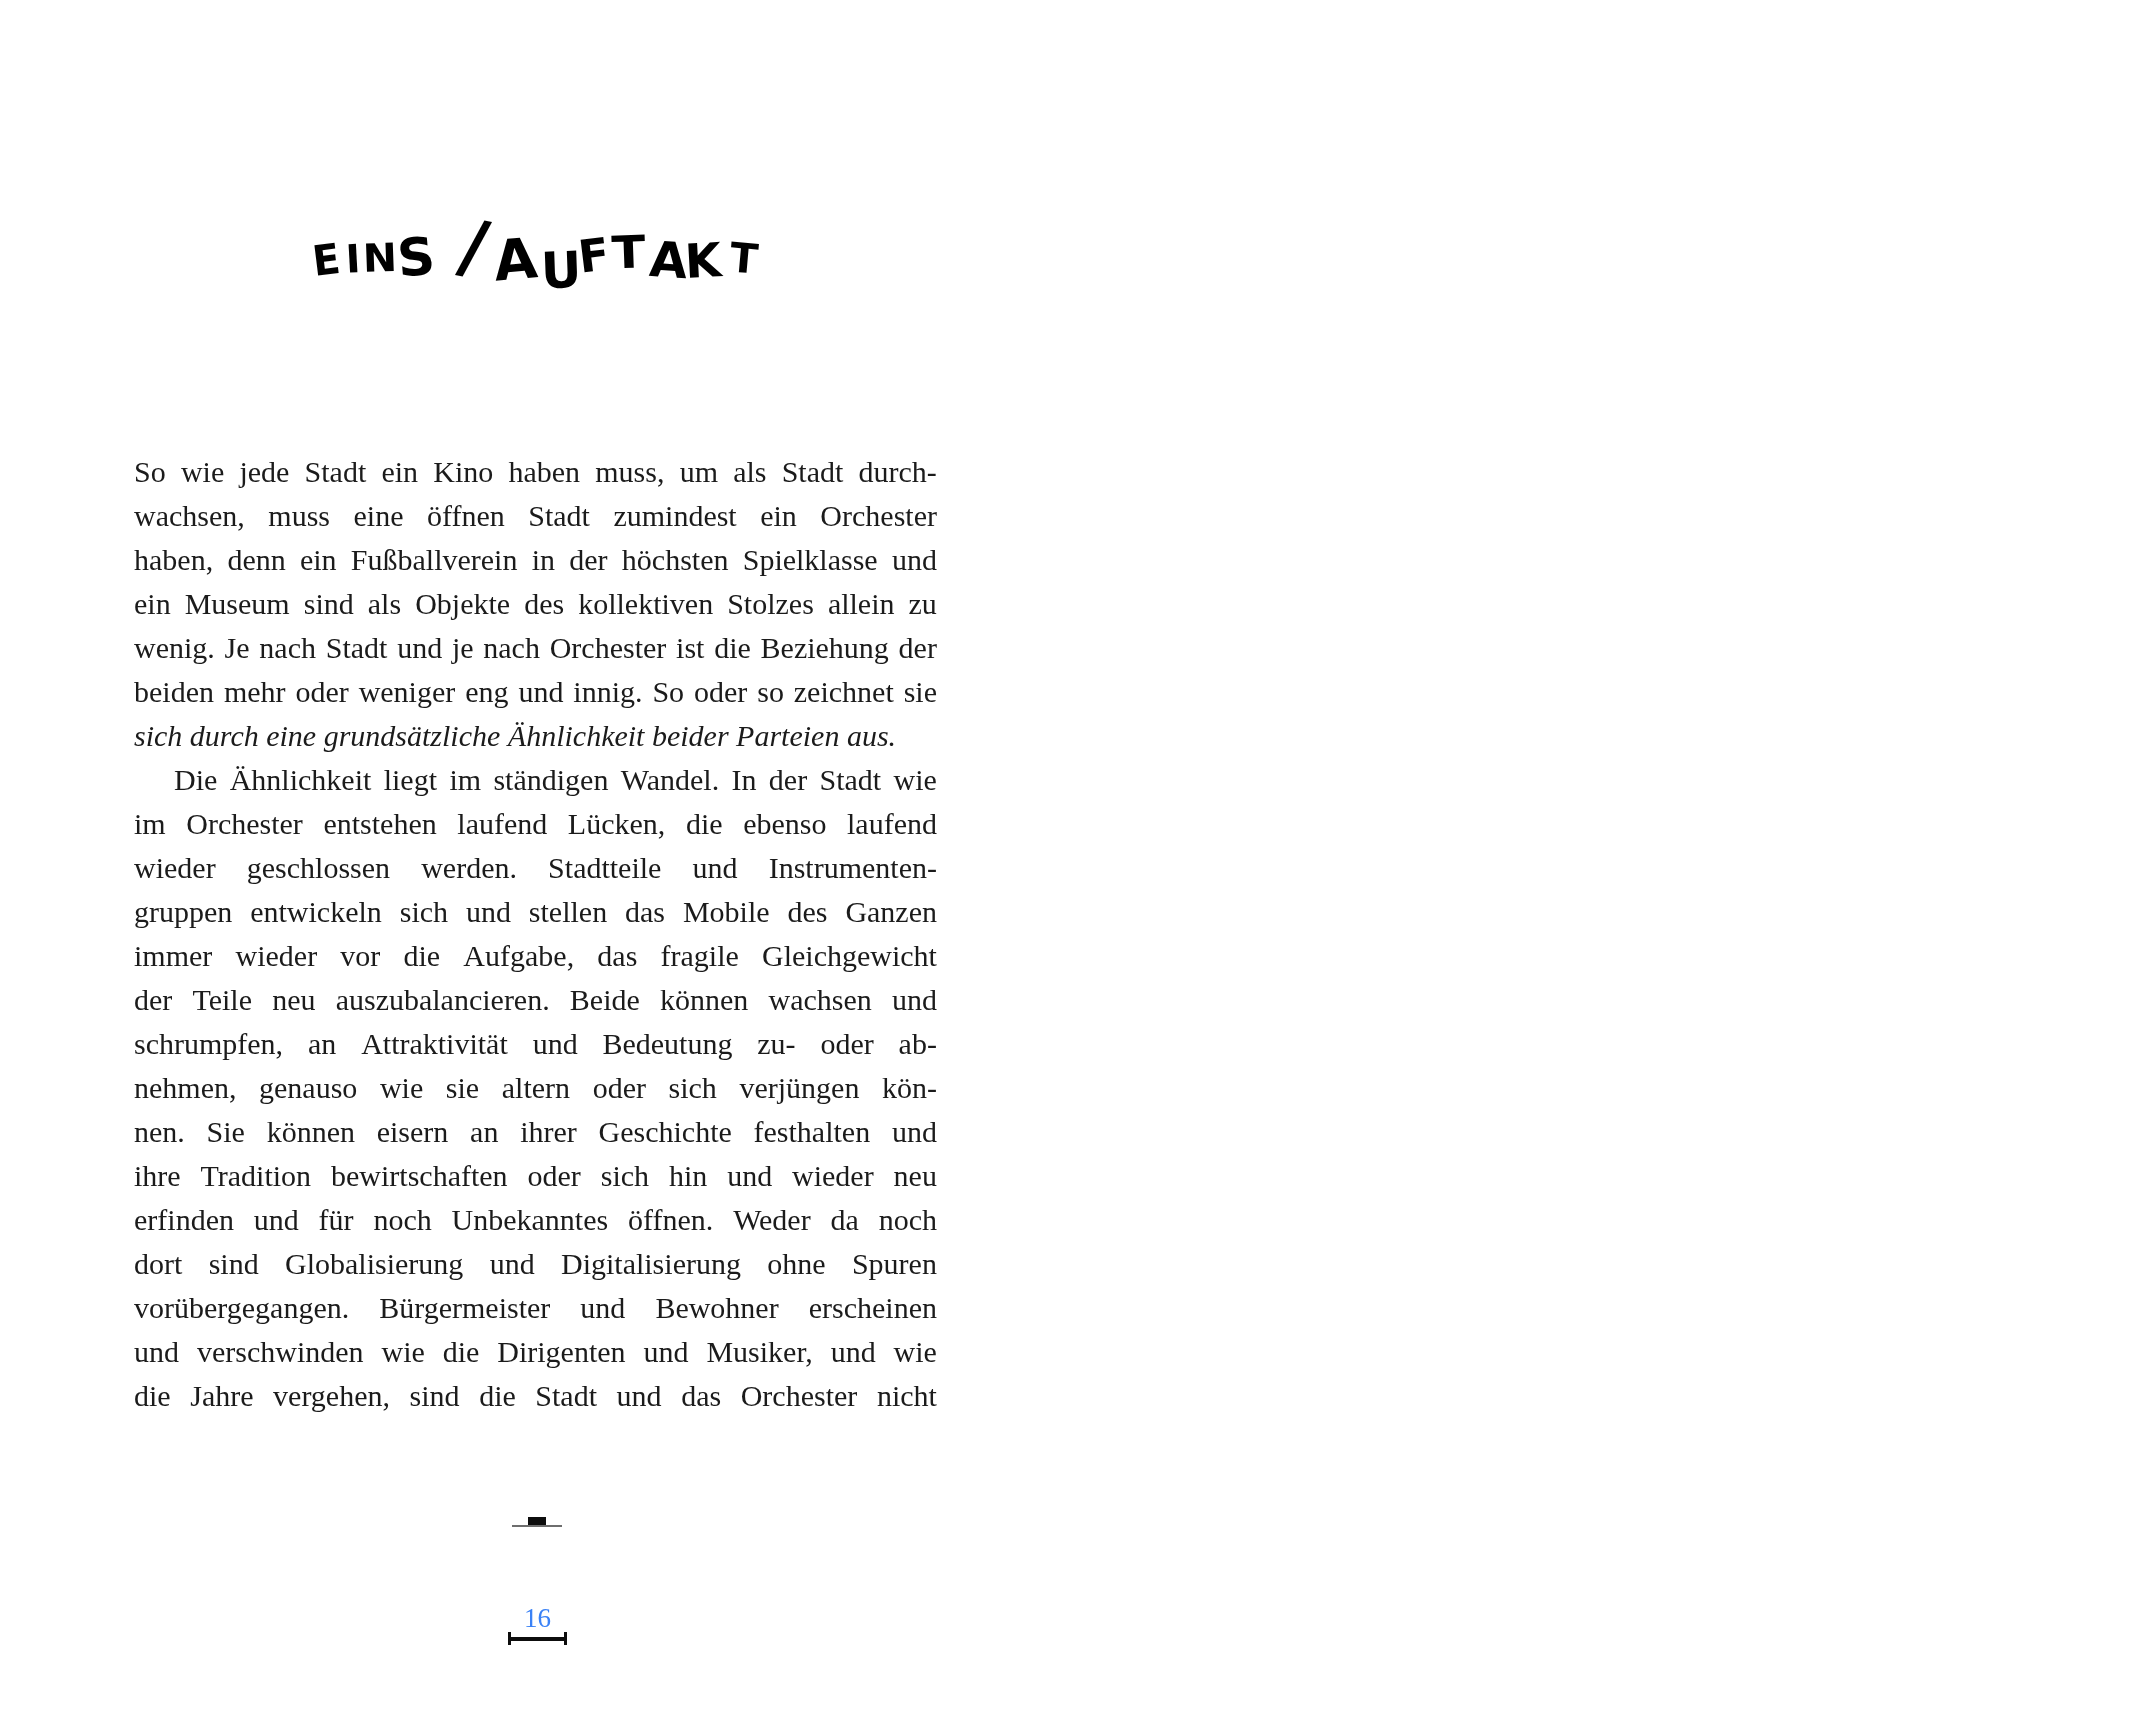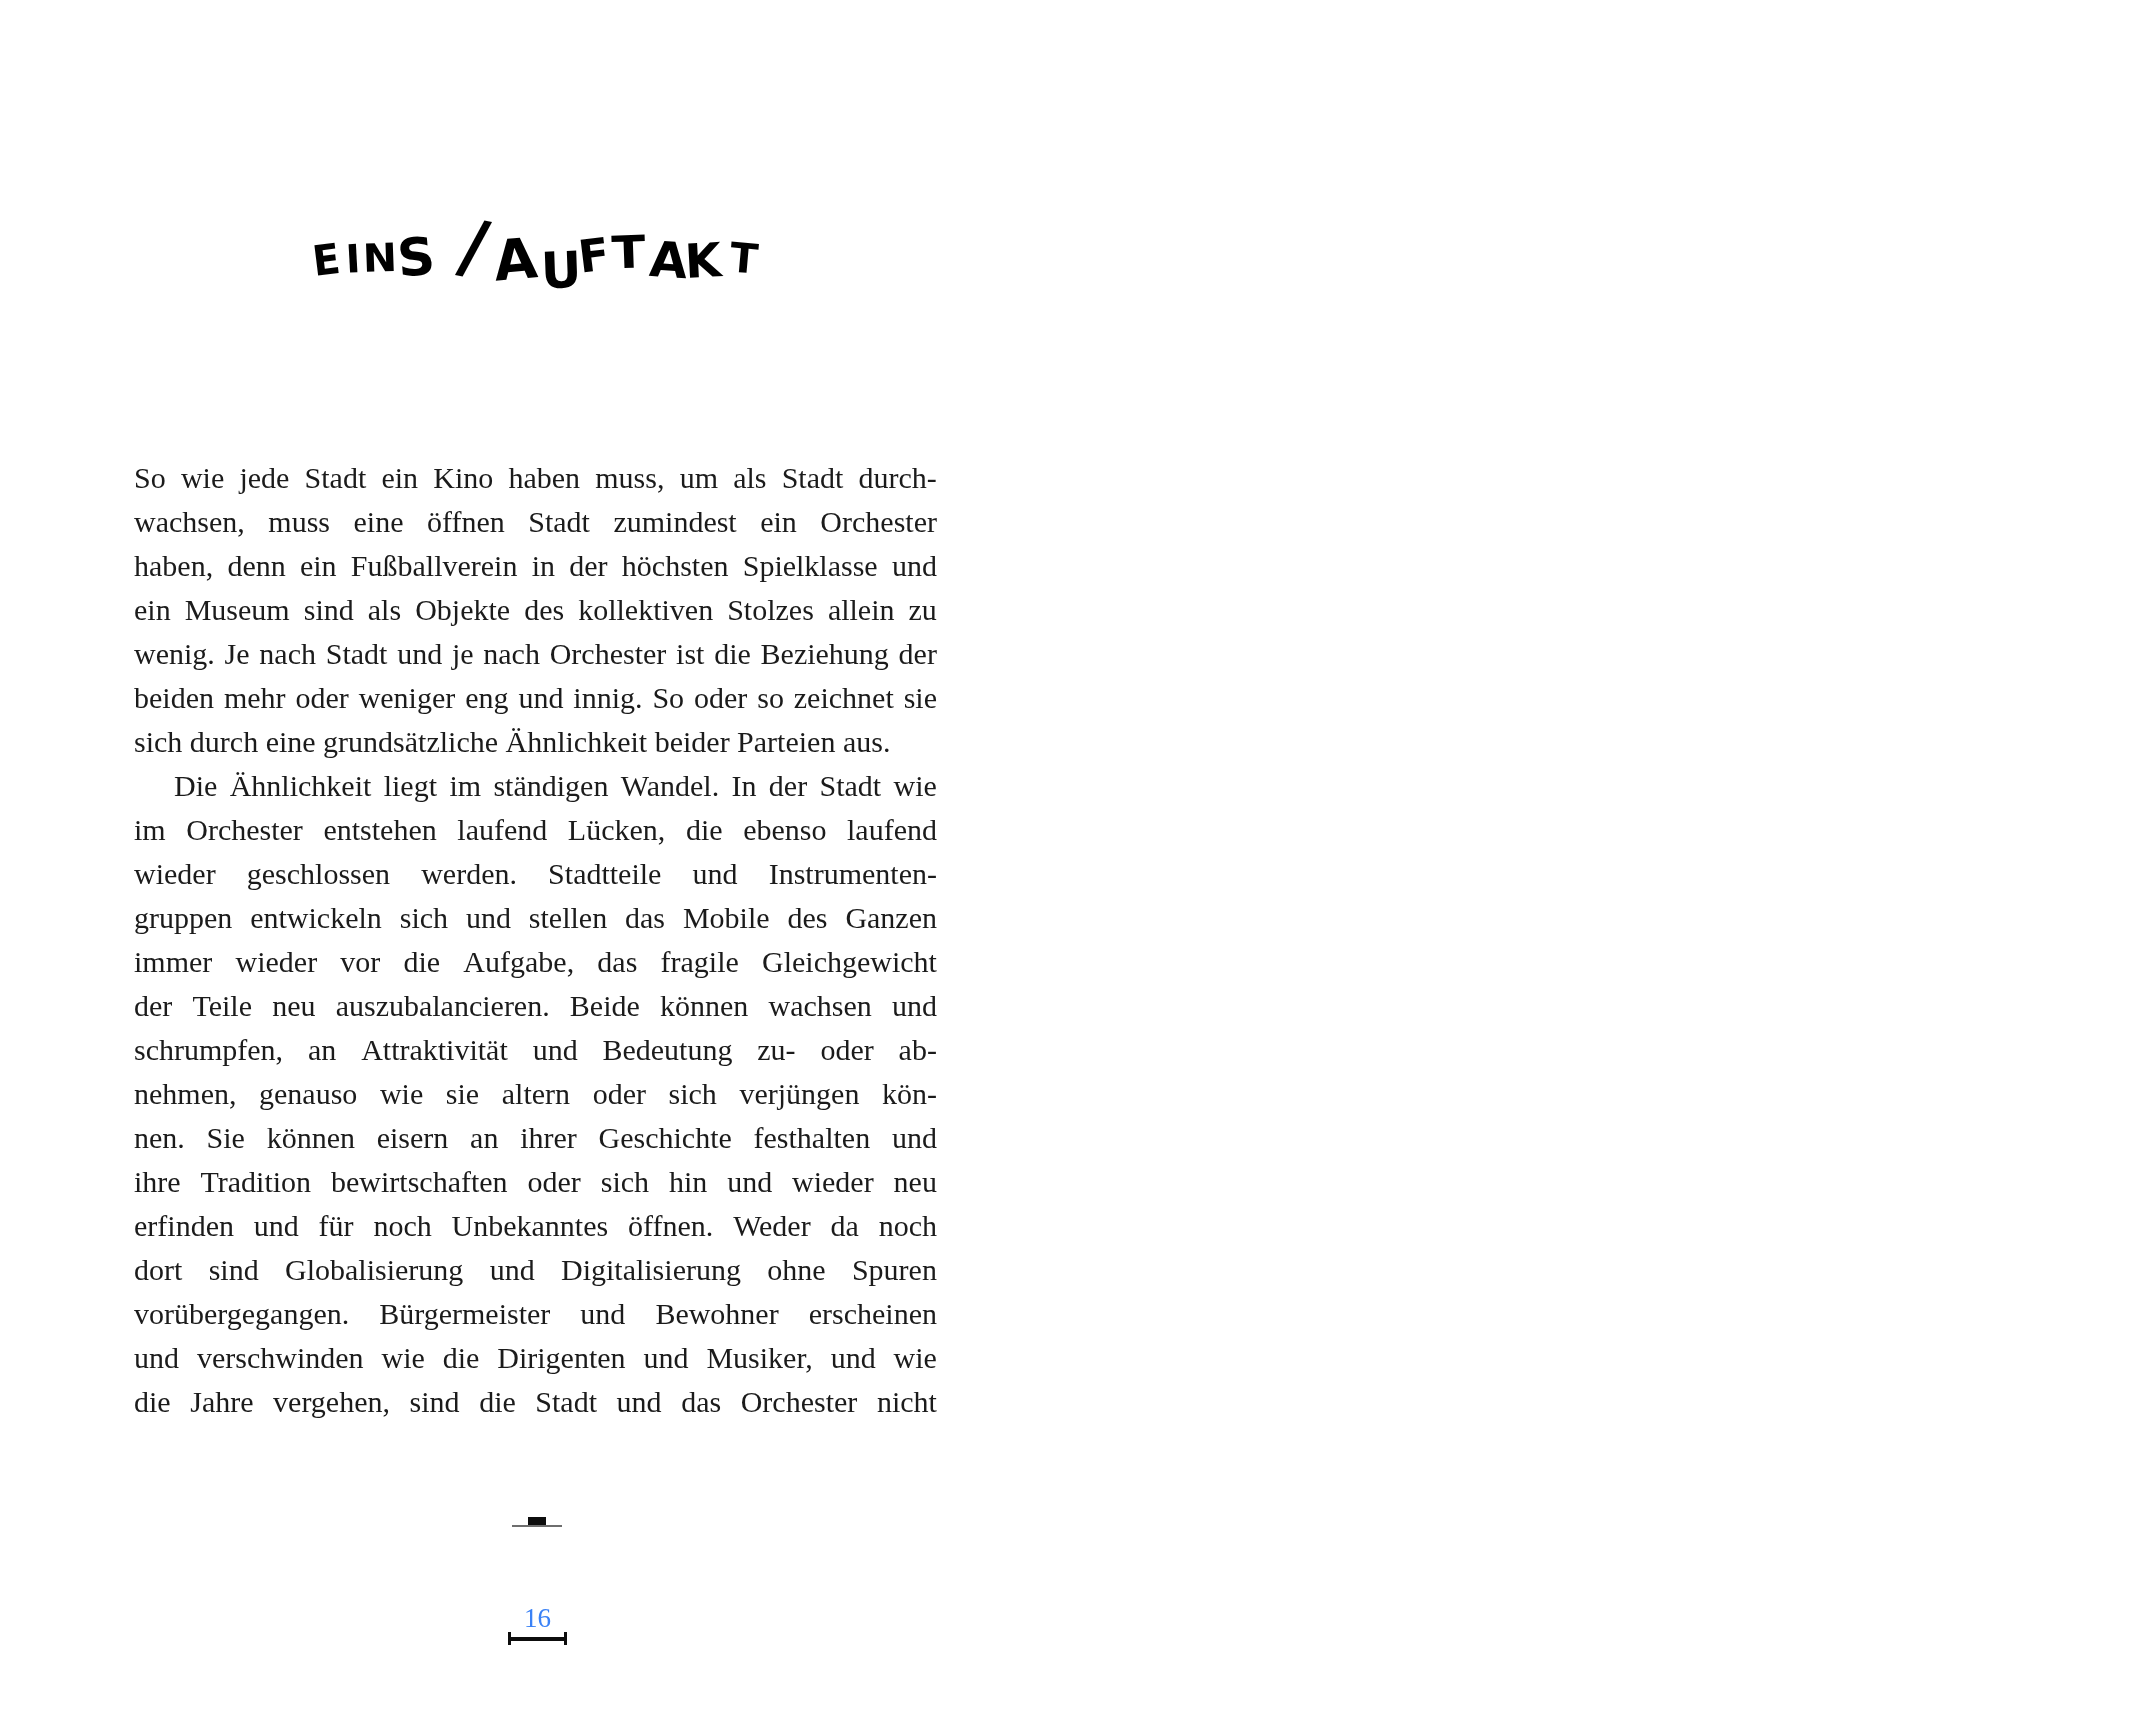--- a/index.html
+++ b/index.html
@@ -34,25 +34,25 @@
   .chapter-heading :nth-child(8){font-size:56px;transform:rotate(-5deg) translateY(2.7px);}
   .chapter-heading :nth-child(9){font-size:50px;transform:rotate(-2deg) translateY(11.6px);margin:0 1.8px;}
   .chapter-heading :nth-child(10){font-size:45px;transform:rotate(-7deg) translateY(-5.4px);}
   .chapter-heading :nth-child(11){font-size:45px;transform:rotate(-2deg) translateY(-8px) scaleX(1.1);}
   .chapter-heading :nth-child(12){font-size:49px;transform:rotate(4deg) translateY(0.9px);margin:0 1.8px;}
   .chapter-heading :nth-child(13){font-size:47px;transform:rotate(-3deg) translateY(0.9px);}
   .chapter-heading :nth-child(14){font-size:41px;transform:rotate(5deg) translateY(-3.6px);margin-left:2.7px;}
 
   
   .textblock{position:absolute;font-size:30px;line-height:44px;}
-  .tb-left-main{left:134px;top:450px;width:803px;margin-top:6px;}
+  .tb-left-main{left:134px;top:450px;width:803px;}
   .para{margin:0;}
   .line{display:flex;justify-content:space-between;line-height:44px;}
   .line span{flex:0 0 auto;white-space:pre;}
-  .line.last{display:block;}
+  .line.last{display:block;font-style:italic;}
   .line.indent{padding-left:40px;}
 
   
   .rest-ornament{position:absolute;width:50px;height:9.9px;}
   .orn-left-1{left:512px;top:1517px;}
   .rest-line{position:absolute;left:0;right:0;bottom:0;height:1.8px;background:#6e6e6e;}
   .rest-block{position:absolute;left:16px;top:0;width:18px;height:8px;background:#0d0d0d;}
 
   
   .page-footer{position:absolute;top:1605px;width:57px;text-align:center;}

